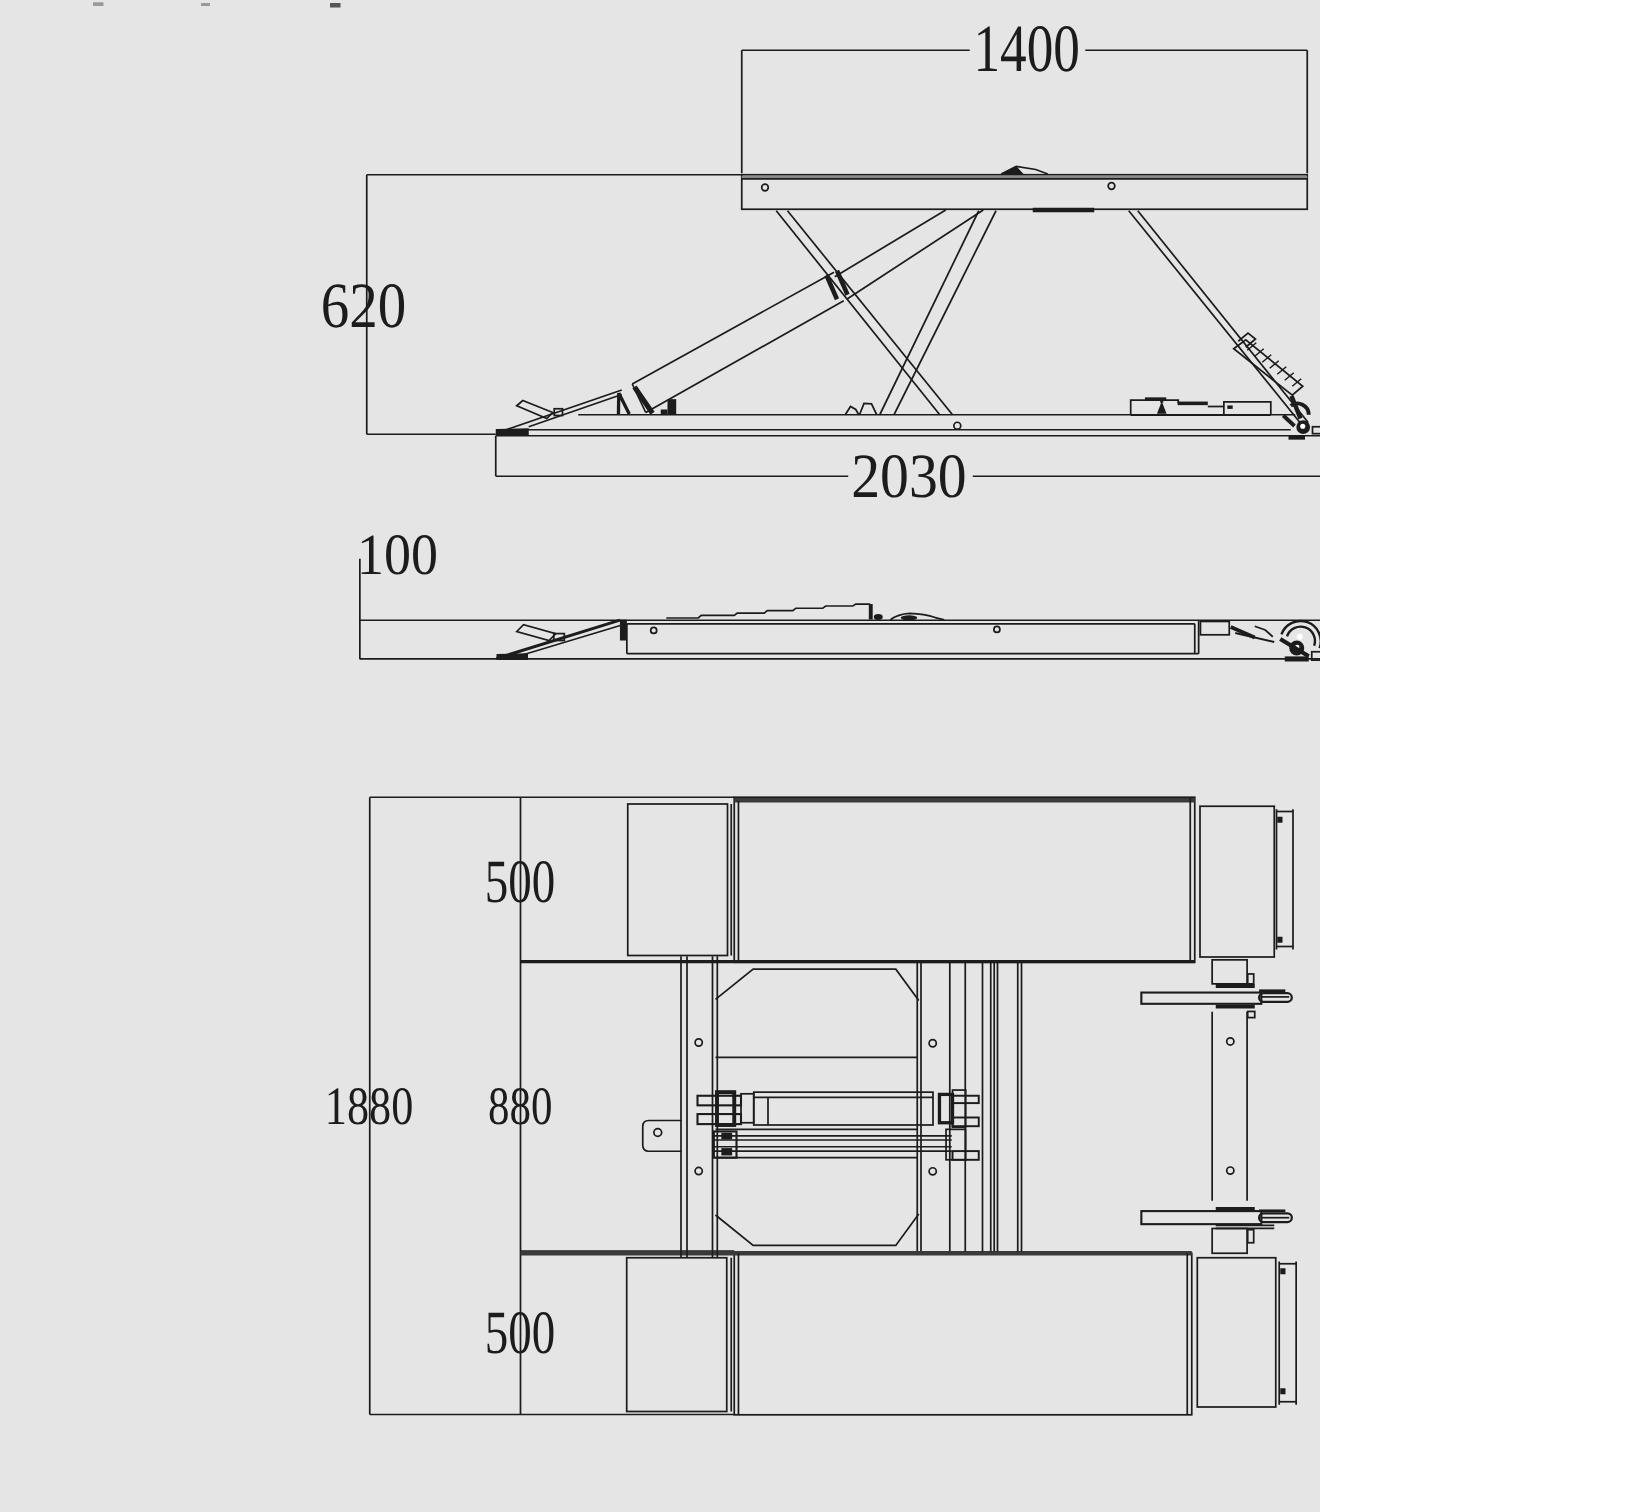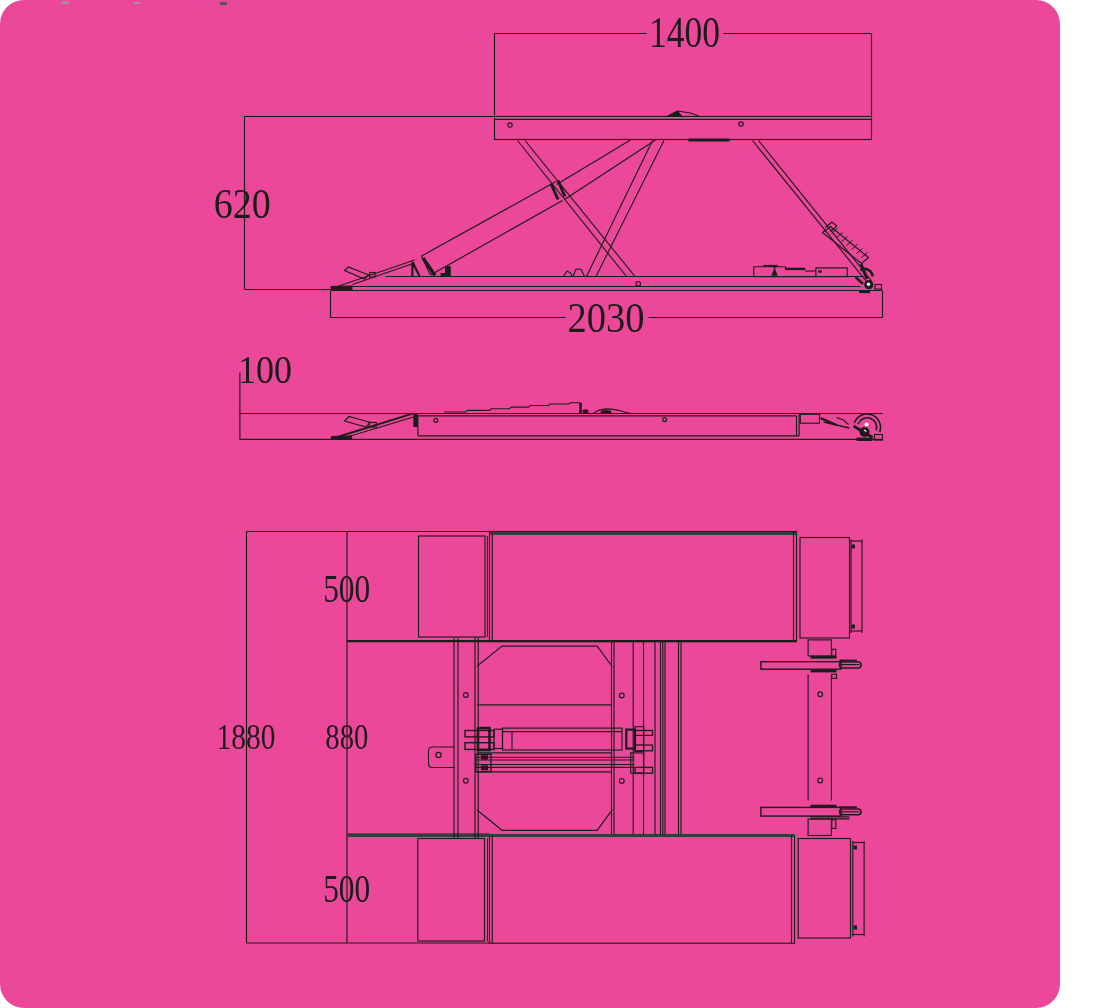--- a/index.html
+++ b/index.html
@@ -1,16 +1,16 @@
 <!DOCTYPE html>
 <html><head>
 <meta charset="utf-8">
 <style>
   html,body{margin:0;padding:0;background:#ffffff;}
-  #page{width:1060px;height:1008px;position:relative;background:#ec4899;overflow:hidden;border-radius:24px;}
+  #page{width:880px;height:1008px;position:relative;background:#e5e5e5;overflow:hidden;}
   svg{position:absolute;top:0;left:0;}
   text{font-family:"Liberation Serif", serif;fill:#1c1c1c;}
 </style>
 </head>
 <body>
 <div id="page">
 <svg width="1100" height="1008" viewBox="0 0 1100 1008" fill="none" stroke-linecap="butt">
 <g id="topsmudge" stroke="none" fill="#9a9a9a">
   <rect x="62" y="1.5" width="7" height="2.5"></rect>
   <rect x="134" y="2" width="6" height="2"></rect>

